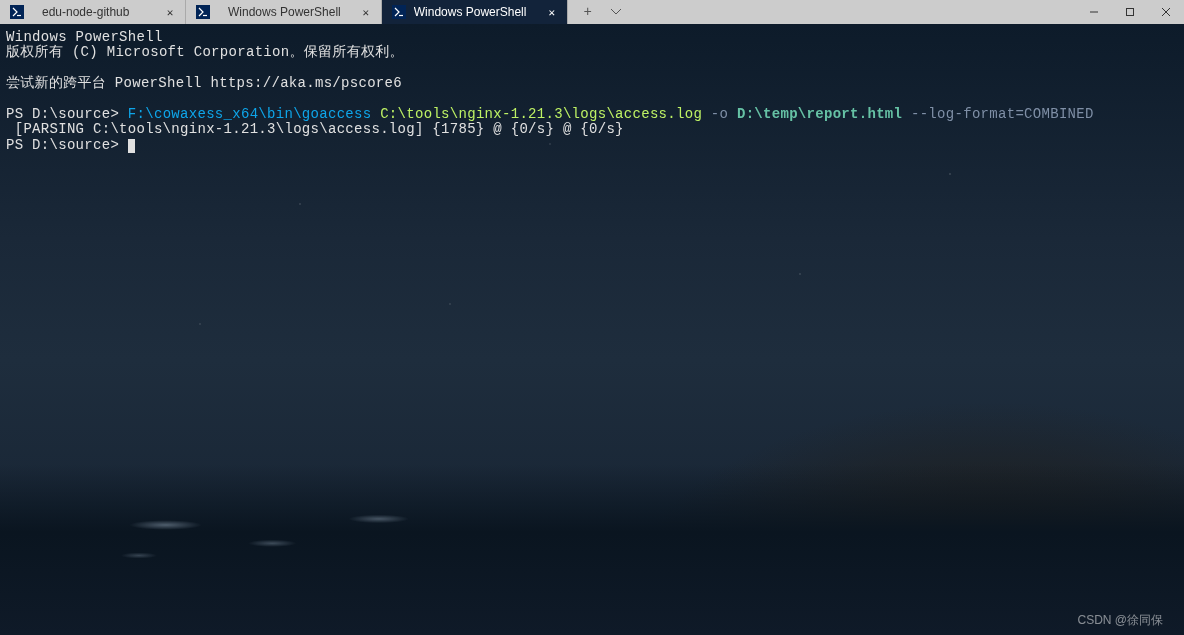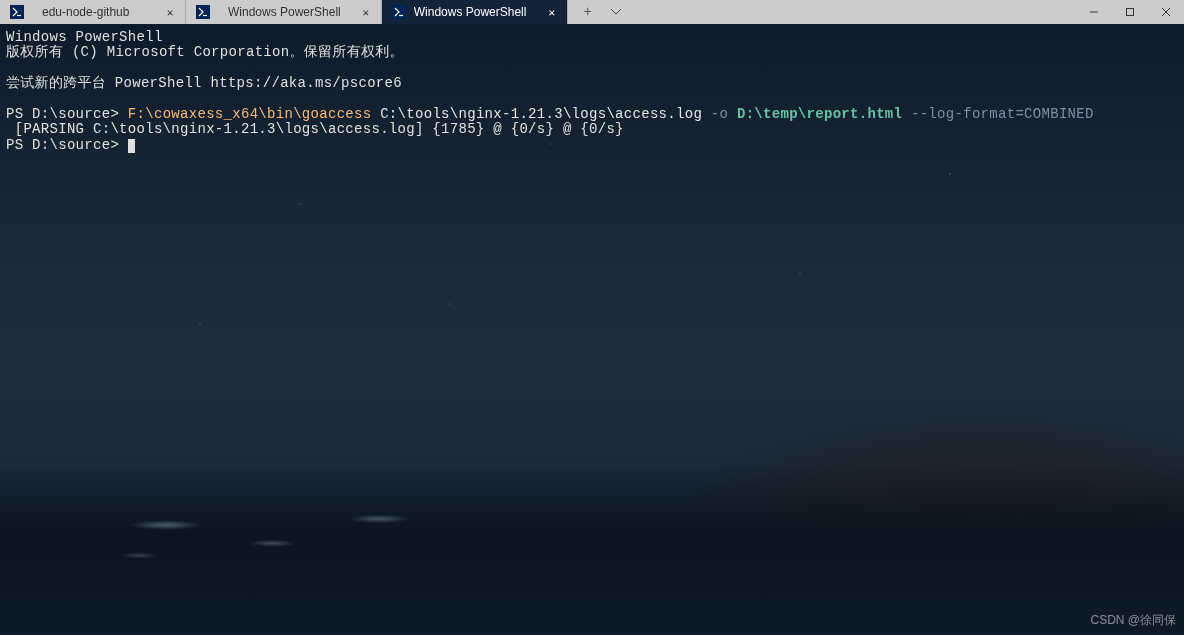--- a/index.html
+++ b/index.html
@@ -167,35 +167,35 @@
       z-index: 5;
       padding: 6px 6px;
       color: #e0e0e0;
       line-height: 1.1;
       letter-spacing: 0.3px;
       white-space: pre;
     }
     .terminal-text .line {
       display: block;
     }
-    .c-cmd { color: #fdba74; }
-    .c-path { color: #e5e5e5; }
+    .c-cmd { color: #0ea5e9; }
+    .c-path { color: #bef264; }
     .c-out { color: #66c2a5; font-weight: bold; }
     .c-opt { color: #7f8fa6; }
     .cursor {
       display: inline-block;
       width: 7px;
       height: 14px;
       background: #e0e0e0;
       vertical-align: text-bottom;
     }
     .watermark {
       position: absolute;
       bottom: 6px;
-      right: 8px;
+      right: 21px;
       font-family: Arial, sans-serif;
       font-size: 12px;
       color: rgba(255,255,255,0.5);
       z-index: 6;
       text-align: center;
     }
   </style>
 </head>
 <body>
 

